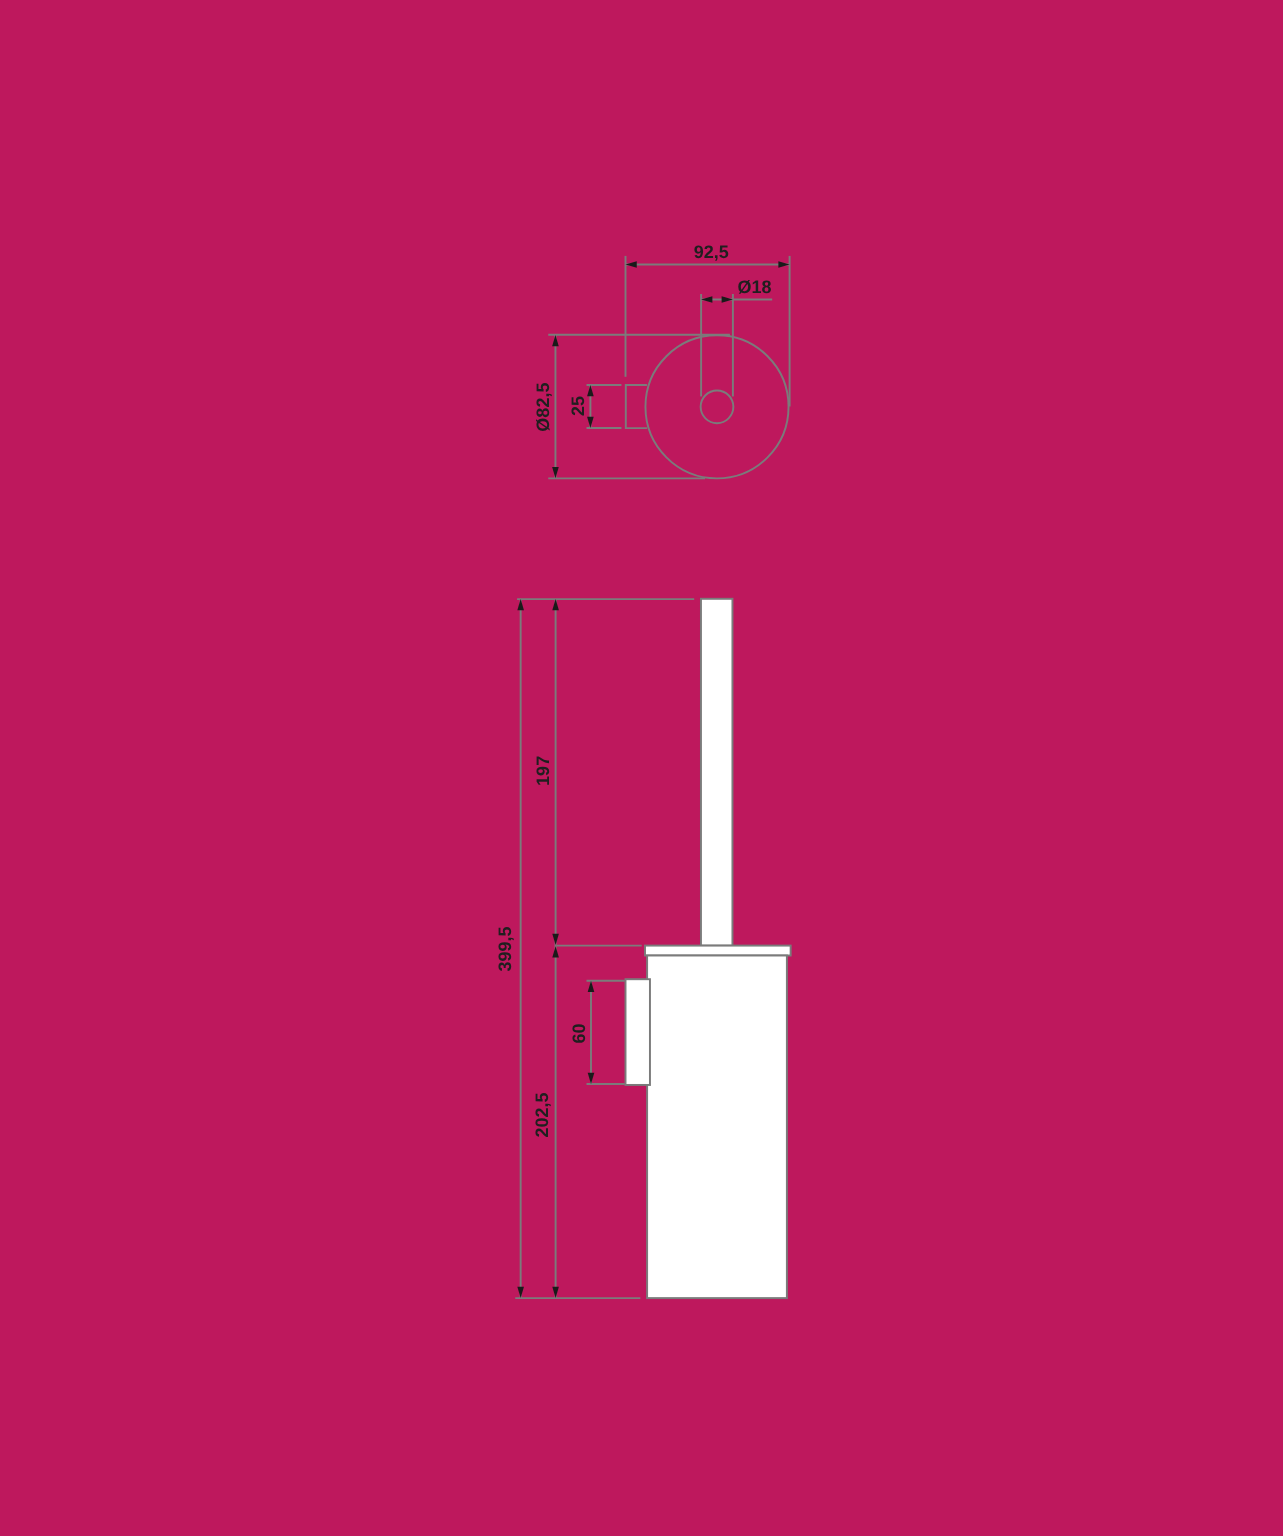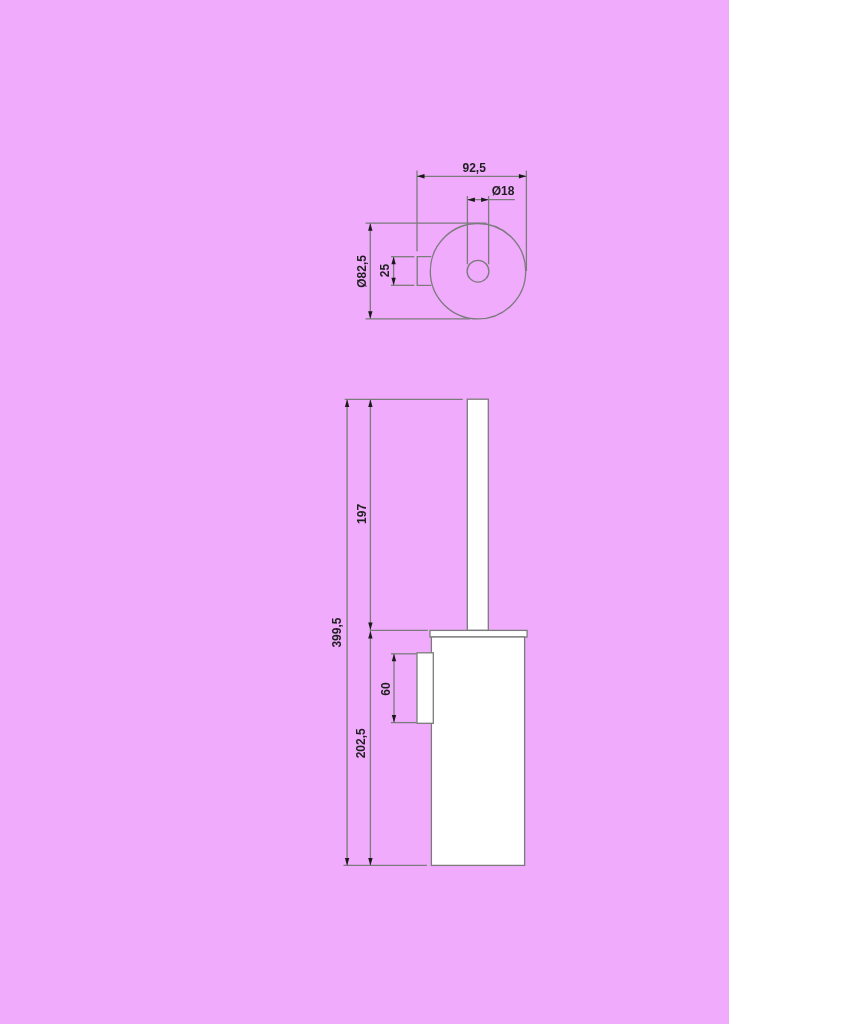--- a/index.html
+++ b/index.html
@@ -1,16 +1,16 @@
 <!DOCTYPE html>
 <html><head>
 <meta charset="utf-8">
 <style>
   html,body{margin:0;padding:0;background:#ffffff;}
-  .page{width:729px;height:1024px;position:relative;background:#f0abfc;overflow:hidden;}
+  .page{width:855px;height:1024px;position:relative;background:#be185d;overflow:hidden;}
   svg{display:block;}
   text{font-family:"Liberation Sans",sans-serif;font-size:12px;font-weight:bold;fill:#1f1f1f;}
 </style>
 </head>
 <body>
 <div class="page">
 <svg width="855" height="1024" viewBox="0 0 855 1024">
   <g stroke="#7b7b7b" stroke-width="1.3" fill="none">
 
     <circle cx="478" cy="271.2" r="47.7"></circle>

